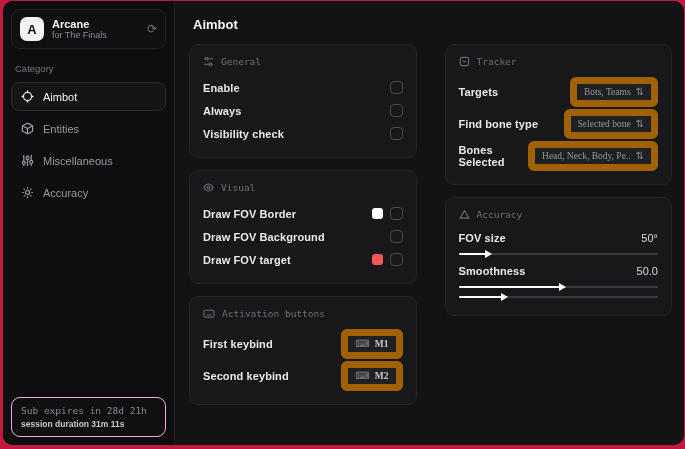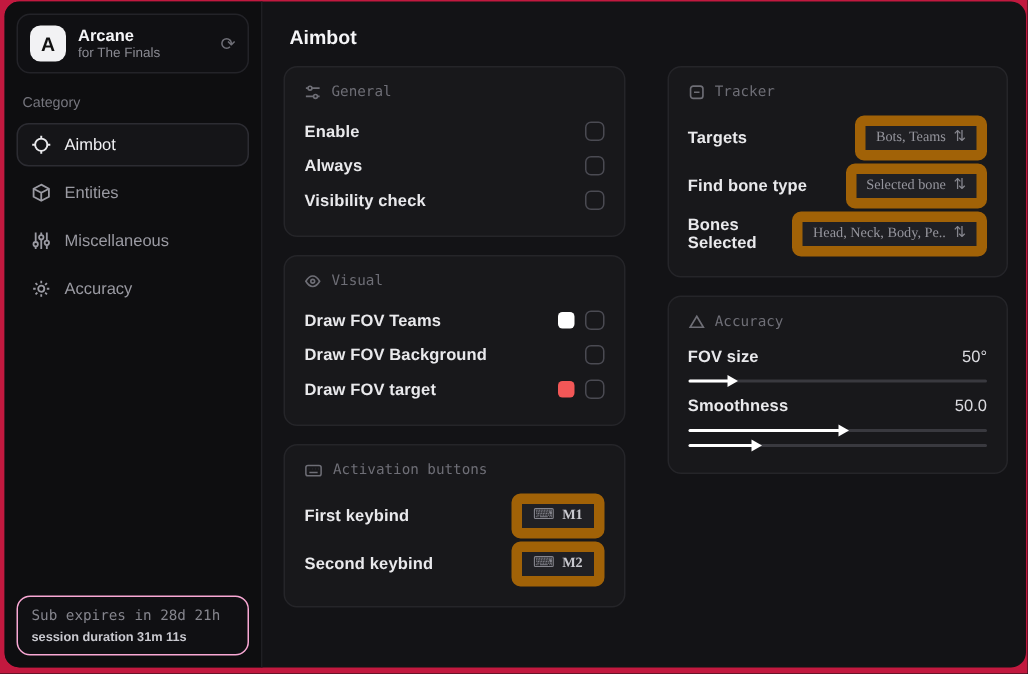--- a/index.html
+++ b/index.html
@@ -157,21 +157,21 @@
           <div class="card-head">
             <span class="hicon">
               <svg width="11" height="11" viewBox="0 0 12 12" fill="none" stroke="#6e6e76" stroke-width="1.2">
                   <path d="M1 6c1.5-2.6 3.2-3.8 5-3.8S9.5 3.4 11 6c-1.5 2.6-3.2 3.8-5 3.8S2.5 8.6 1 6Z"></path>
                   <circle cx="6" cy="6" r="1.4"></circle>
                 </svg>
             </span>
             <span class="htitle">Visual</span>
           </div>
           <div class="row">
-            <span class="lbl">Draw FOV Teams</span>
+            <span class="lbl">Draw FOV Border</span>
             <span class="ctrl">
               <span class="swatch" style="background: rgb(255, 255, 255);"></span>
               <span class="checkbox"></span>
             </span>
           </div>
           <div class="row">
             <span class="lbl">Draw FOV Background</span>
             <span class="ctrl">
               <span class="checkbox"></span>
             </span>

